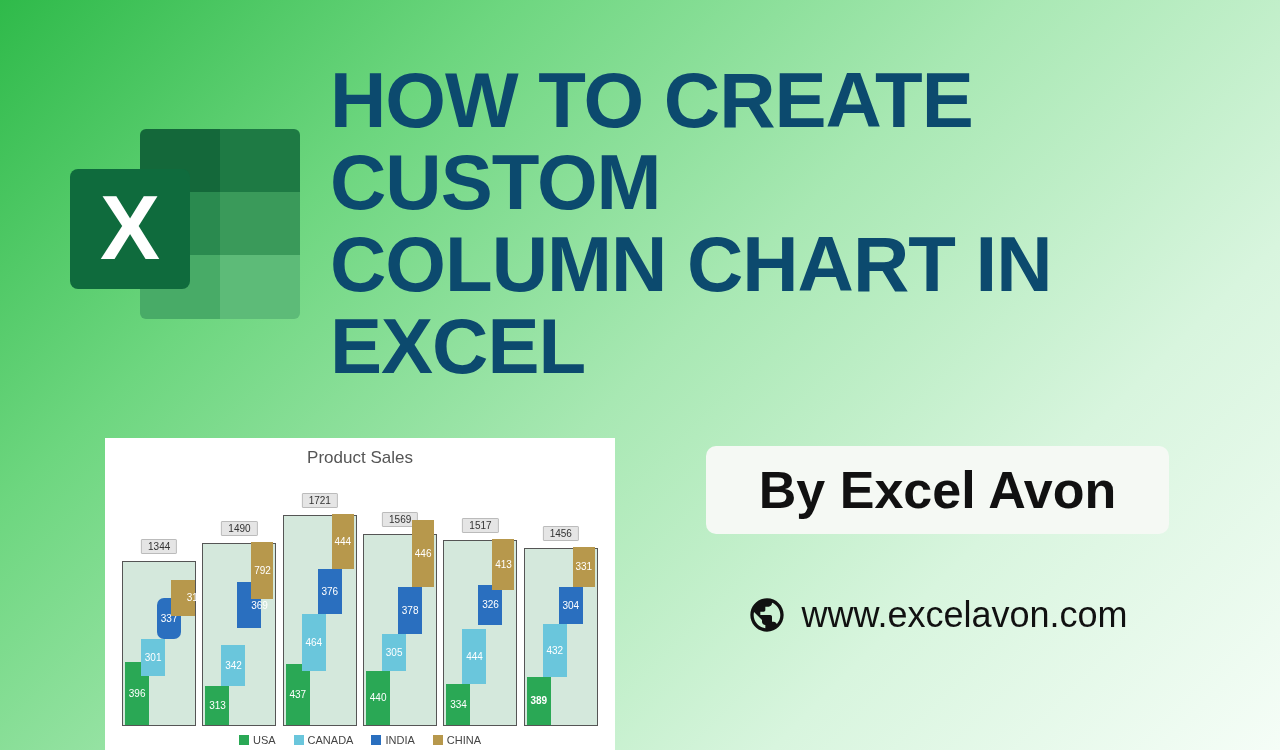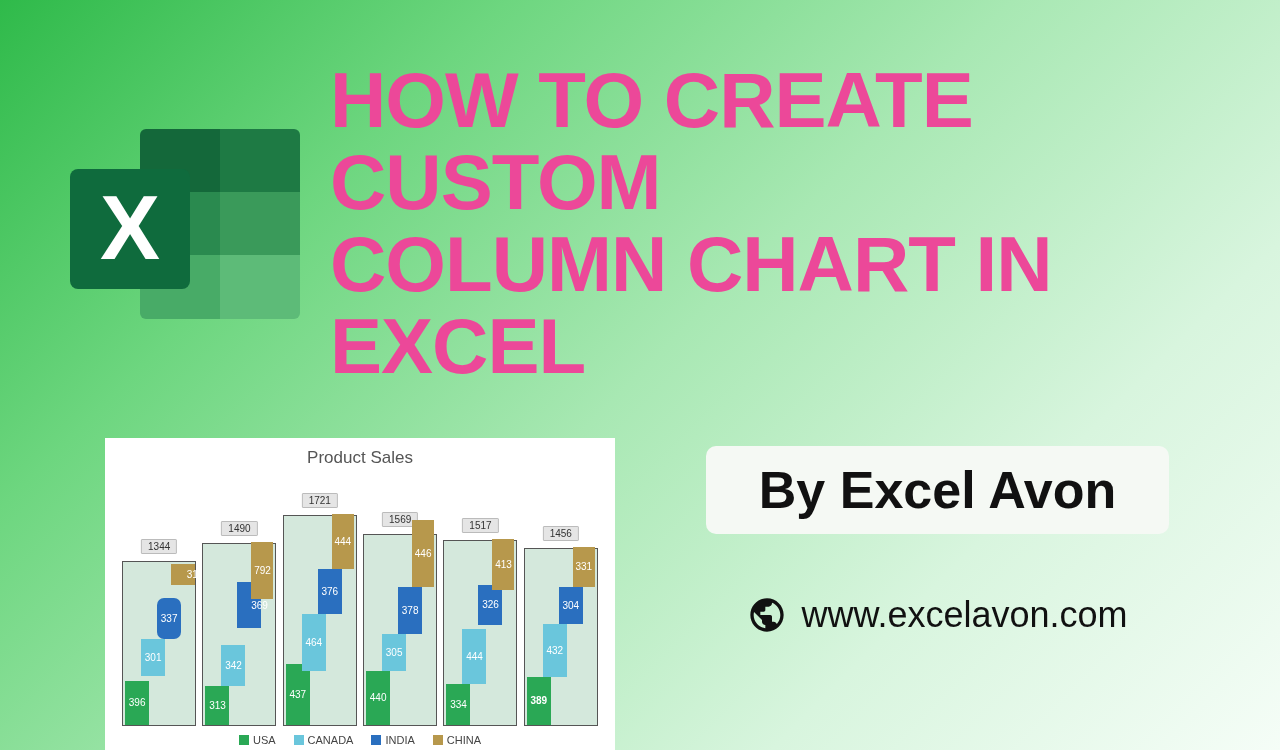--- a/index.html
+++ b/index.html
@@ -53,21 +53,21 @@
       align-items: center;
       justify-content: center;
       color: #fff;
       font-size: 90px;
       font-weight: 900;
       font-family: "Arial Black", sans-serif;
     }
     .title {
       font-size: 78px;
       font-weight: 900;
-      color: #ec4899;
+      color: #0c4a6e;
       line-height: 1.05;
       letter-spacing: -1px;
     }
     .lower {
       display: flex;
       padding: 30px 80px 0 105px;
       gap: 60px;
       align-items: flex-start;
     }
     .chart-panel {
@@ -185,24 +185,24 @@
   </div>
 </div>
 
 <div class="lower">
   <div class="chart-panel">
     <div class="chart-title">Product Sales</div>
     <div class="chart-area" id="chart-area">
         <div class="col-group">
           <div class="total-label">1344</div>
           <div class="outline-box" style="height: 164.267px;">
-            <div class="seg seg-usa" style="height: 44px; bottom: 0px;">396</div>
+            <div class="seg seg-usa" style="height: 63px; bottom: 0px;">396</div>
             <div class="seg seg-canada" style="height: 36.7889px; bottom: 48.4px;">301</div>
             <div class="seg seg-india" style="height: 41.1889px; bottom: 85.1889px; border-radius: 7px;">337</div>
-            <div class="seg seg-china" style="height: 21px; bottom: 140px; padding-left: 24px;">310</div>
+            <div class="seg seg-china" style="height: 36px; bottom: 109px; padding-left: 24px;">310</div>
           </div>
         </div>
         <div class="col-group">
           <div class="total-label">1490</div>
           <div class="outline-box" style="height: 182.111px;">
             <div class="seg seg-usa" style="height: 38.2556px; bottom: 0px;">313</div>
             <div class="seg seg-canada" style="height: 41.8px; bottom: 38.2556px;">342</div>
             <div class="seg seg-india" style="height: 45.1px; bottom: 97px; padding-left: 20px;">369</div>
             <div class="seg seg-china" style="height: 56.9556px; bottom: 125.156px;">792</div>
           </div>

